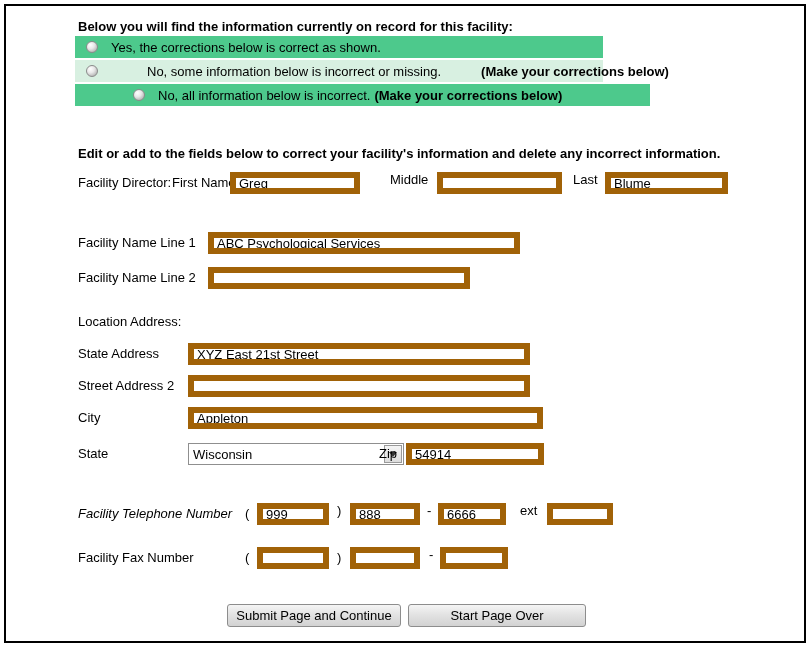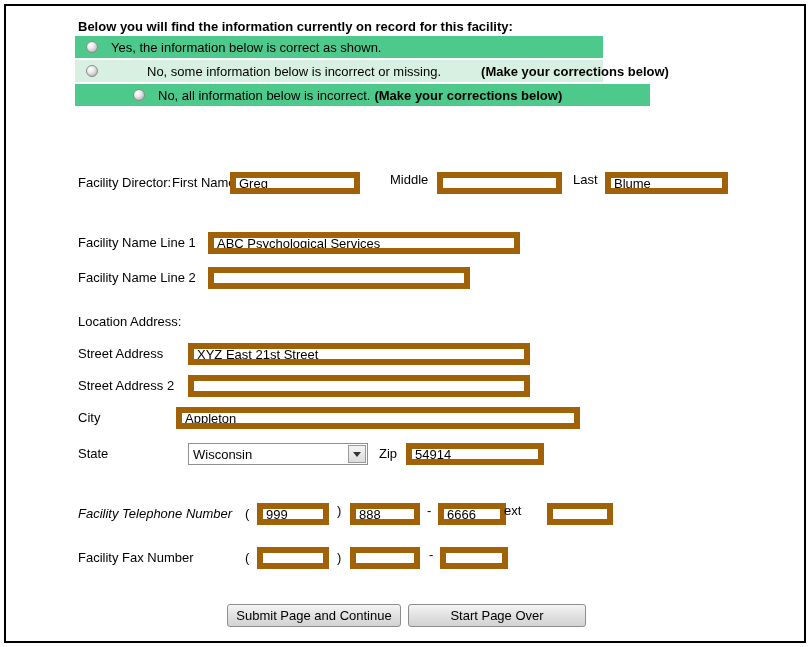--- a/index.html
+++ b/index.html
@@ -64,34 +64,35 @@
 </head>
 <body>
 
 <div class="page">
   <div class="frame"></div>
 
   <div class="hdr">Below you will find the information currently on record for this facility:</div>
 
   <div class="band green" style="top:36px;">
     <span class="radio"></span>
-    <span class="lbl">Yes, the information below is correct as shown.</span>
+    <span class="lbl">Yes, the corrections below is correct as shown.</span>
     <span class="lblb"></span>
   </div>
   <div class="band lightgreen" style="top:60px;">
     <span class="radio"></span>
     <span class="lbl">No, some information below is incorrect or missing.</span>
     <span class="lblb">(Make your corrections below)</span>
   </div>
   <div class="band green" style="top:84px;padding-left:47px;">
     <span class="radio"></span>
     <span class="lbl">No, all information below is incorrect.</span>
     <span class="lblb">(Make your corrections below)</span>
   </div>
 
+  <div class="instr">Edit or add to the fields below to correct your facility's information and delete any incorrect information.</div>
 
   <div class="row" style="top:172px;">
     <span class="t" style="left:78px;">Facility Director:</span>
     <span class="t" style="left:172px;">First Name</span>
     <input class="tin" style="left: 230px; width: 130px;" value="Greg">
     <span class="t raised" style="left:390px;">Middle</span>
     <input class="tin" style="left: 437px; width: 125px;" value="">
     <span class="t raised" style="left:573px;">Last</span>
     <input class="tin" style="left: 605px; width: 123px;" value="Blume">
   </div>
@@ -102,52 +103,52 @@
   </div>
   <div class="row" style="top:267px;">
     <span class="t" style="left:78px;">Facility Name Line 2</span>
     <input class="tin" style="left: 208px; width: 262px;" value="">
   </div>
 
   <div class="row" style="top:311px;">
     <span class="t" style="left:78px;">Location Address:</span>
   </div>
   <div class="row" style="top:343px;">
-    <span class="t" style="left:78px;">Street Address</span>
+    <span class="t" style="left:78px;">State Address</span>
     <input class="tin" style="left: 188px; width: 342px;" value="XYZ East 21st Street">
   </div>
   <div class="row" style="top:375px;">
     <span class="t" style="left:78px;">Street Address 2</span>
     <input class="tin" style="left: 188px; width: 342px;" value="">
   </div>
   <div class="row" style="top:407px;">
     <span class="t" style="left:78px;">City</span>
-    <input class="tin" style="left: 176px; width: 404px;" value="Appleton">
+    <input class="tin" style="left: 188px; width: 355px;" value="Appleton">
   </div>
   <div class="row" style="top:443px;">
     <span class="t" style="left:78px;">State</span>
-    <div class="combo" style="left:188px;width:180px;">
+    <div class="combo" style="left:188px;width:216px;">
       <span class="val">Wisconsin</span>
       <span class="cbtn">
           <span class="arrow"></span>
         </span>
     </div>
     <span class="t" style="left:379px;">Zip</span>
     <input class="tin" style="left: 406px; width: 138px;" value="54914">
   </div>
 
   <div class="row" style="top:503px;">
     <span class="t" style="left:78px;font-style:italic;">Facility Telephone Number</span>
     <span class="t" style="left:245px;">(</span>
     <input class="tin" style="left: 257px; width: 72px;" value="999">
     <span class="t raised" style="left:337px;">)</span>
     <input class="tin" style="left: 350px; width: 70px;" value="888">
     <span class="t raised" style="left:427px;">-</span>
     <input class="tin" style="left: 438px; width: 68px;" value="6666">
-    <span class="t raised" style="left:504px;text-align:center;">ext</span>
+    <span class="t raised" style="left:520px;text-align:center;">ext</span>
     <input class="tin" style="left: 547px; width: 66px;" value="">
   </div>
 
   <div class="row" style="top:547px;">
     <span class="t" style="left:78px;">Facility Fax Number</span>
     <span class="t" style="left:245px;">(</span>
     <input class="tin" style="left: 257px; width: 72px;" value="">
     <span class="t" style="left:337px;">)</span>
     <input class="tin" style="left: 350px; width: 70px;" value="">
     <span class="t raised" style="left:429px;">-</span>

